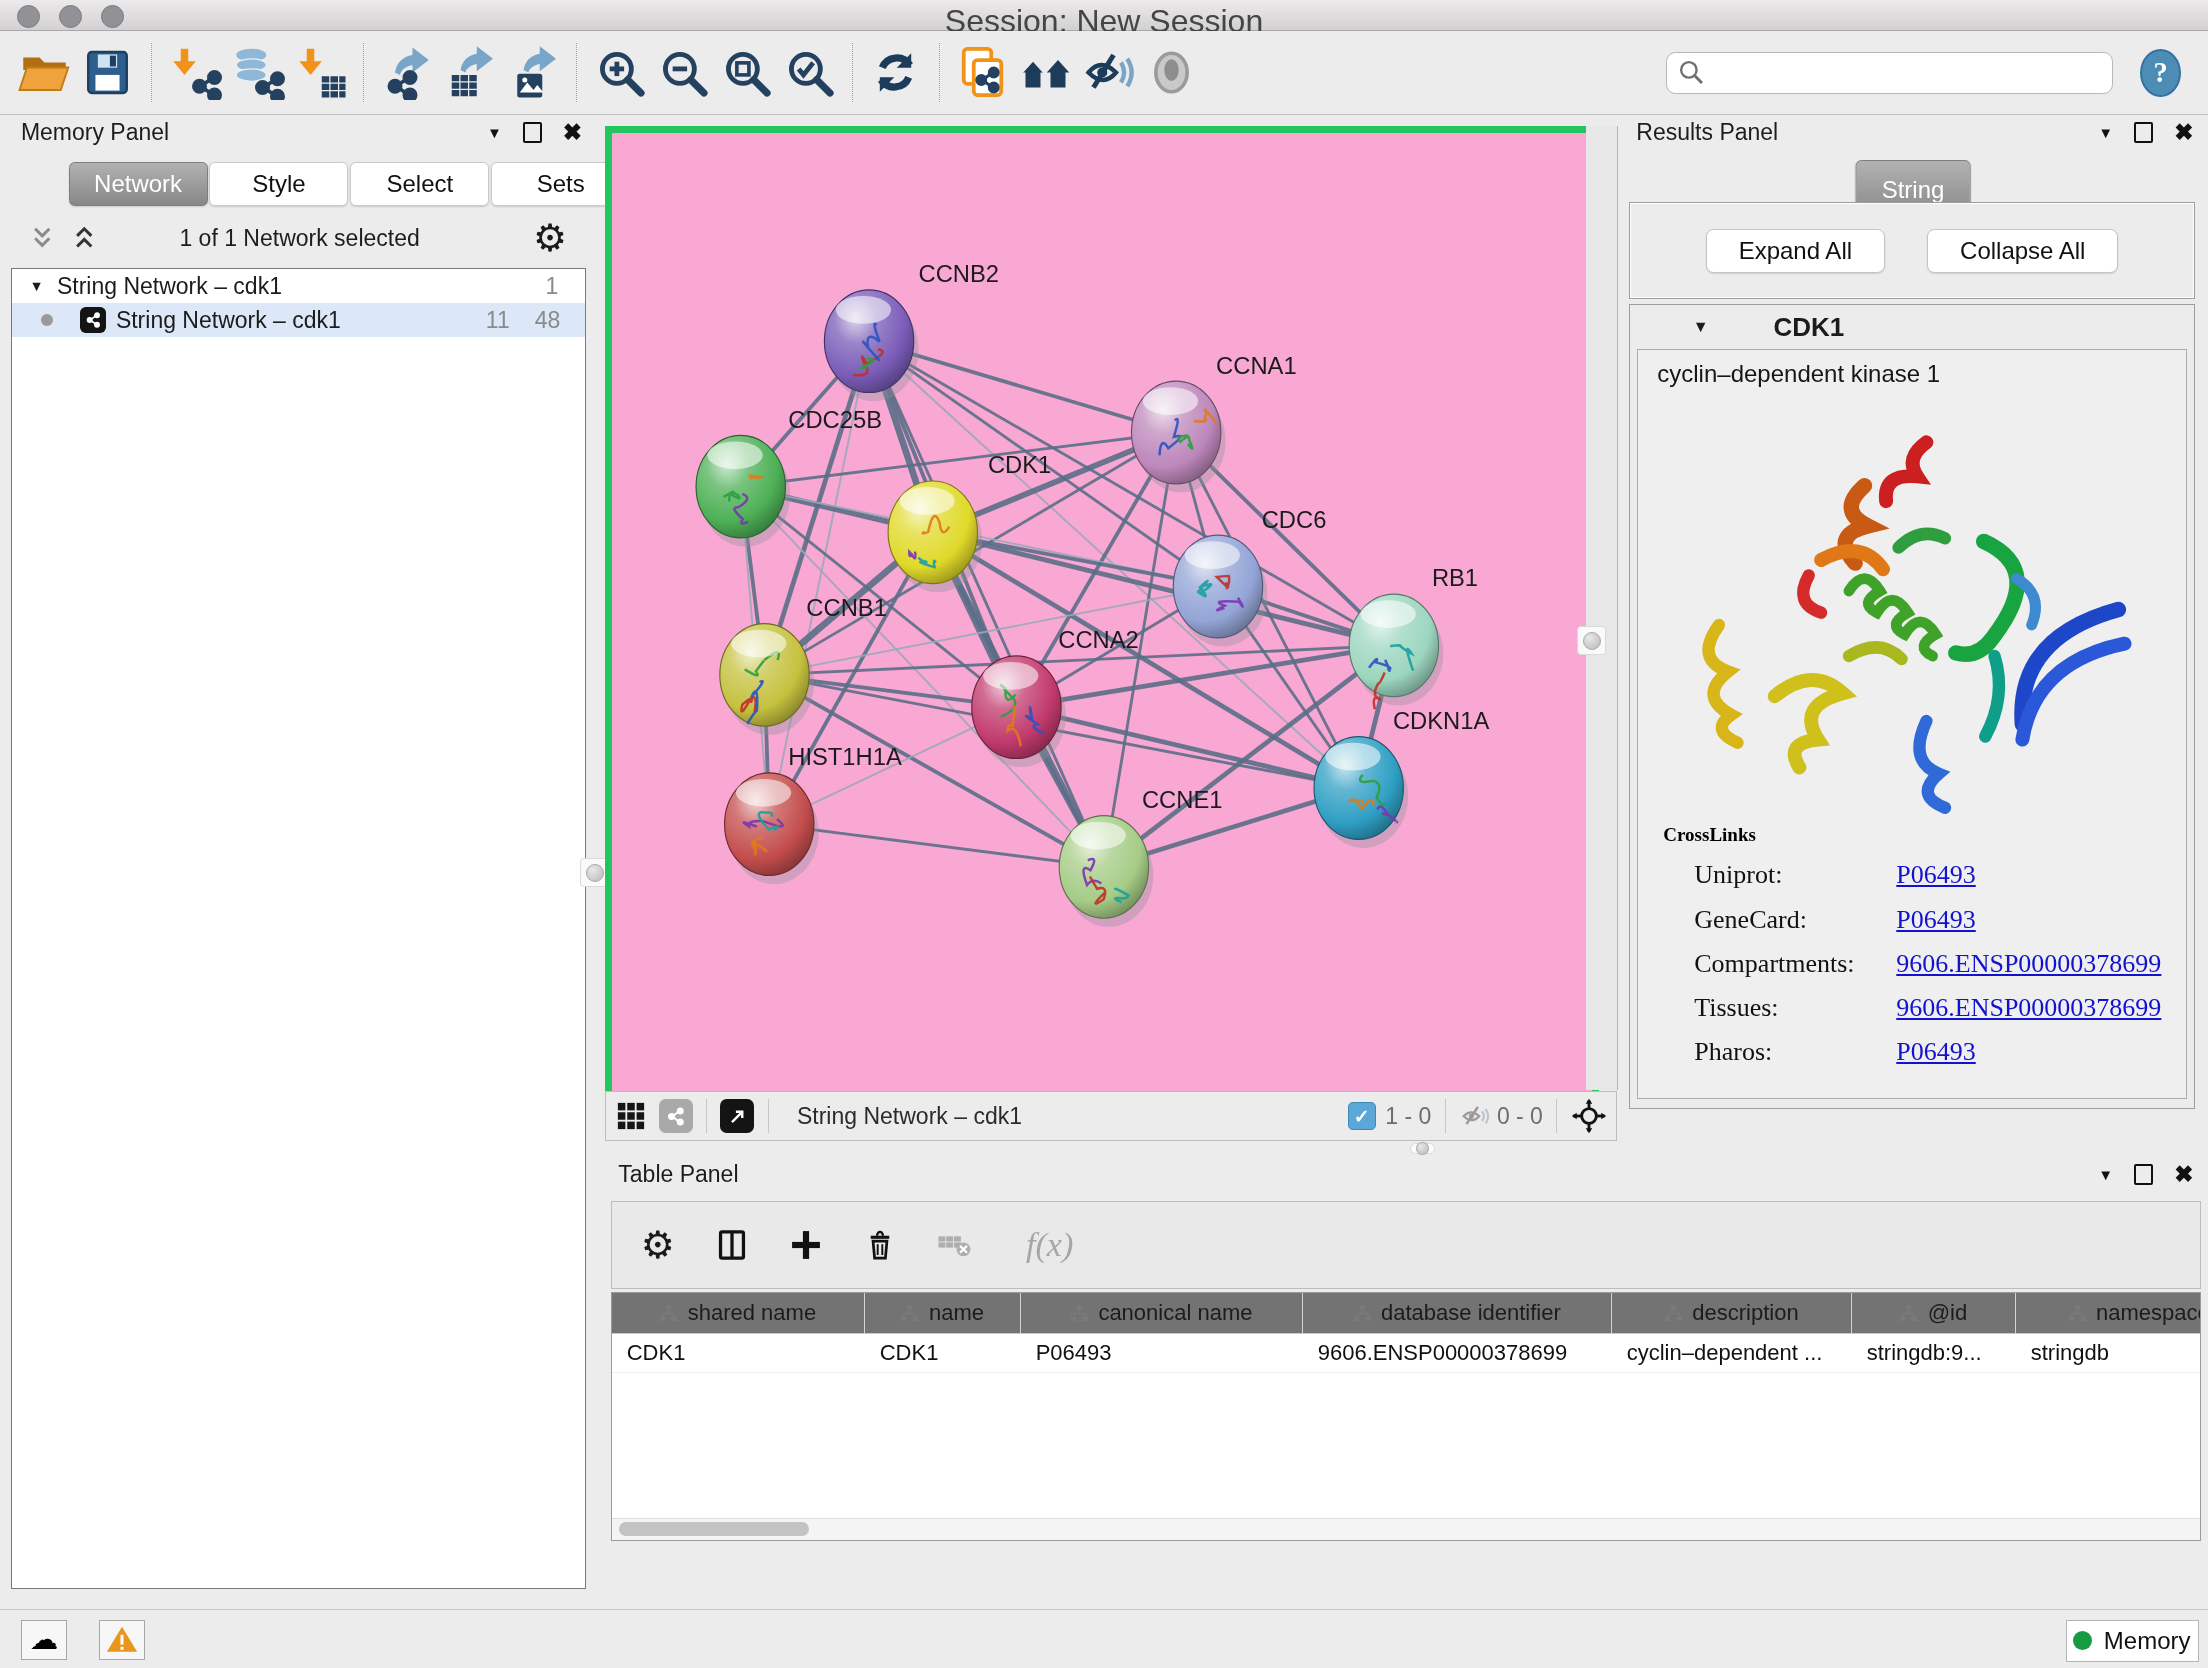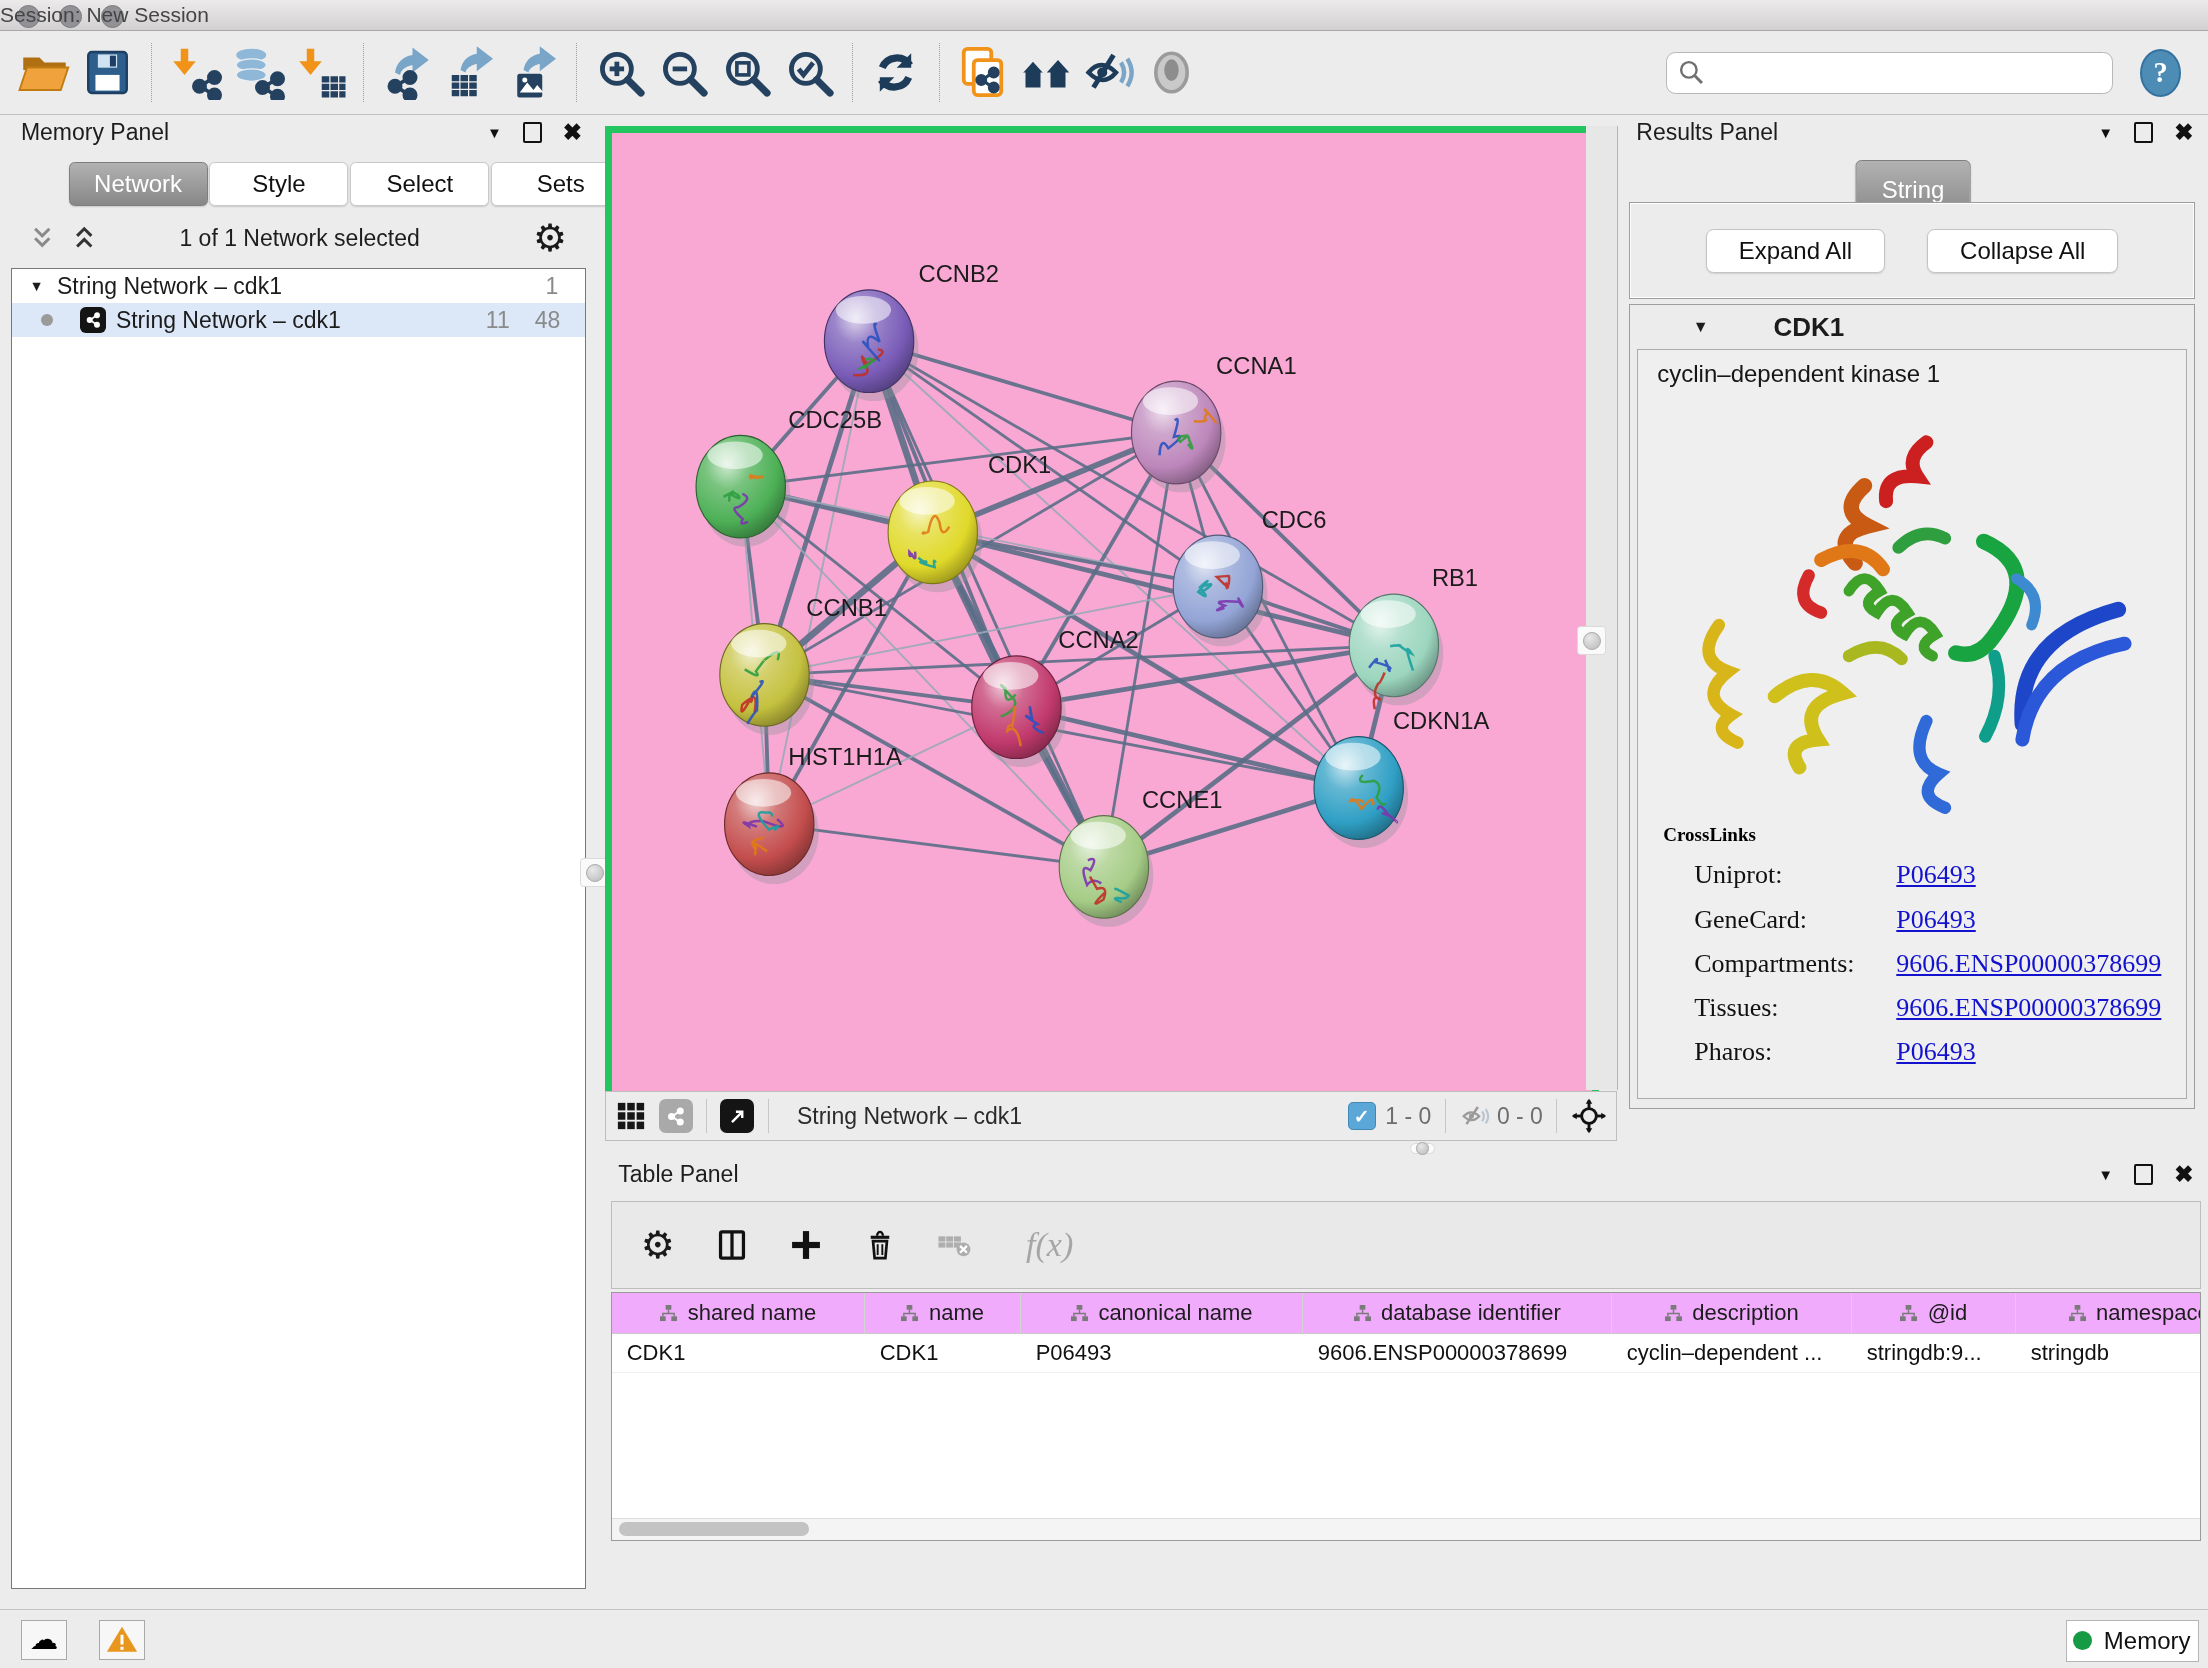--- a/index.html
+++ b/index.html
@@ -4,22 +4,22 @@
 <style>
   html,body{margin:0;padding:0;width:2208px;height:1668px;overflow:hidden;
     font-family:"Liberation Sans",sans-serif;background:#ececec;color:#1c1c1c;}
   .window{position:relative;width:2208px;height:1668px;background:#ececec;}
 
   
   .titlebar{position:absolute;left:0;top:0;width:100%;height:30px;
     background:linear-gradient(#eceaea,#d2d0d0);border-bottom:1px solid #a9a9a9;}
   .traffic{position:absolute;left:17px;top:4.8px;display:flex;gap:19px;}
   .tl{width:21px;height:21px;border-radius:50%;background:#919196;border:1px solid #7b7b80;}
-  .wtitle{position:absolute;left:0;right:0;top:2.9px;text-align:left;
-    font-size:21px;color:#454545;}
+  .wtitle{position:absolute;left:0;right:0;top:2.9px;text-align:center;
+    font-size:32px;color:#454545;}
 
   
   .toolbar{position:absolute;left:0;top:31px;width:100%;height:84px;
     background:#ececec;border-bottom:1px solid #c2c2c2;display:flex;align-items:center;padding:0 13.3px;box-sizing:border-box;}
   .tbtn{width:63px;height:63px;border:none;background:transparent;display:flex;align-items:center;justify-content:center;padding:0;}
   .tsep{align-self:center;height:59px;border-left:1.9px dotted #9f9f9f;margin:0 11.4px;}
   .searchwrap{margin-left:auto;width:447px;height:42px;background:#fff;border:1.9px solid #b7b7b7;
     border-radius:9.5px;display:flex;align-items:center;padding:0 9.5px;box-sizing:border-box;}
   .searchwrap input{border:none;outline:none;flex:1;font-size:23px;font-family:"Liberation Sans",sans-serif;background:transparent;}
   .helpbtn{width:53px;height:53px;border:none;background:transparent;margin:0 7.6px 0 21px;display:flex;align-items:center;justify-content:center;}
@@ -86,21 +86,21 @@
   .xlabel{width:202px;color:#111;margin-left:31px;}
   .xlink{color:#1212cf;text-decoration:underline;}
 
   
   .table-panel{position:absolute;left:605px;top:1153px;width:1598px;height:455px;}
   .tp-toolbar{position:absolute;left:5.7px;right:1.9px;top:48px;height:88px;background:#e9e9e9;border:1px solid #bdbdbd;display:flex;align-items:center;gap:32px;padding:0 25px;box-sizing:border-box;}
   .tp-toolbar .ticon{width:42px;height:42px;display:flex;align-items:center;justify-content:center;background:none;border:none;padding:0;}
   .fx{font-family:"Liberation Serif",serif;font-style:italic;font-size:34px;color:#a6a6a6;}
   .gear{font-size:38px;color:#1a1a1a;line-height:1;}
   .tablebox{position:absolute;left:5.7px;right:1.9px;top:139px;height:247px;background:#fff;border:1px solid #9a9a9a;overflow:hidden;}
-  .thead{display:flex;height:40px;background:#f0abfc;border-bottom:1px solid #c9c9c9;}
+  .thead{display:flex;height:40px;background:#737373;border-bottom:1px solid #c9c9c9;}
   .th{display:flex;align-items:center;justify-content:center;gap:9.5px;font-size:22px;color:#1c1c1c;border-right:1px solid #d4d4d4;box-sizing:border-box;overflow:hidden;white-space:nowrap;flex:none;}
   .trowdata{display:flex;height:38px;border-bottom:1px solid #f0f0f0;}
   .td{display:flex;align-items:center;font-size:22px;padding-left:15px;box-sizing:border-box;overflow:hidden;white-space:nowrap;flex:none;color:#111;}
   .hscroll{position:absolute;left:0;right:0;bottom:0;height:21px;background:#f4f4f4;border-top:1px solid #ddd;}
   .hthumb{position:absolute;left:7.6px;top:2.9px;width:190px;height:14.3px;border-radius:7.6px;background:#c3c3c3;}
   .tp-tabs{position:absolute;left:0;right:0;top:399px;display:flex;justify-content:center;}
   .tp-tabs .tab{border-radius:7.6px;min-width:143px;}
 
   
   .statusbar{position:absolute;left:0;top:1609px;width:100%;height:59px;background:#ececec;border-top:1px solid #c4c4c4;}

